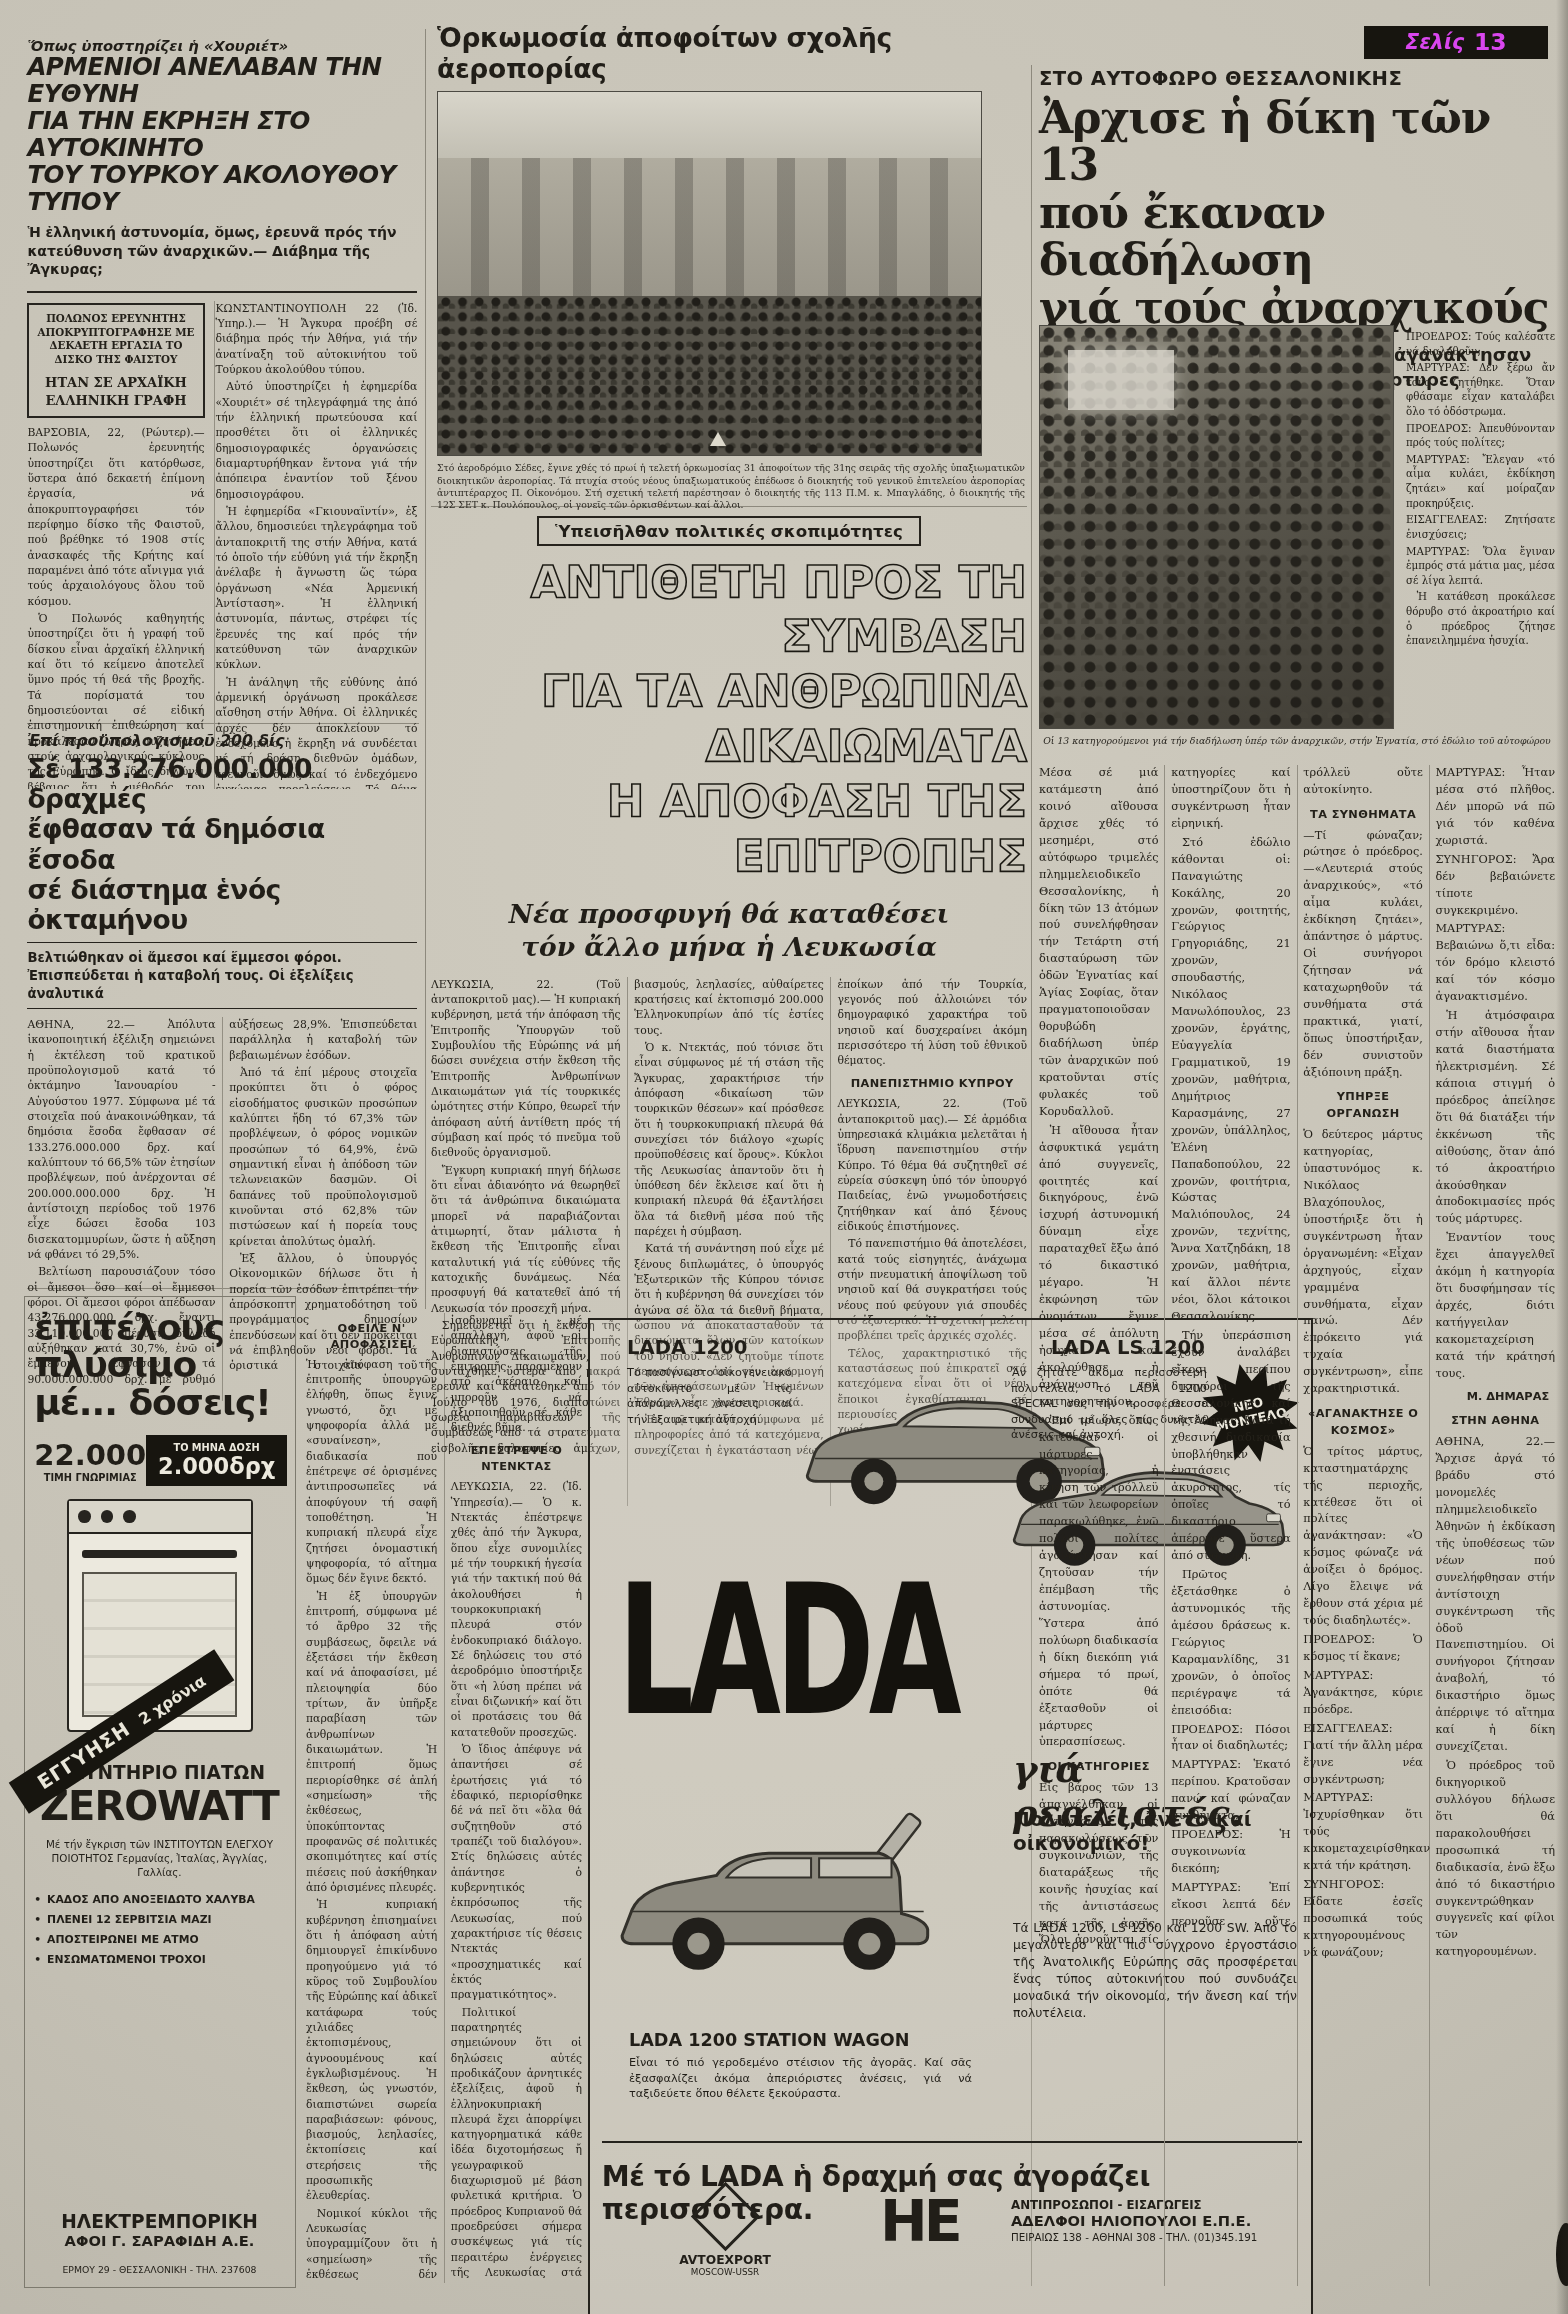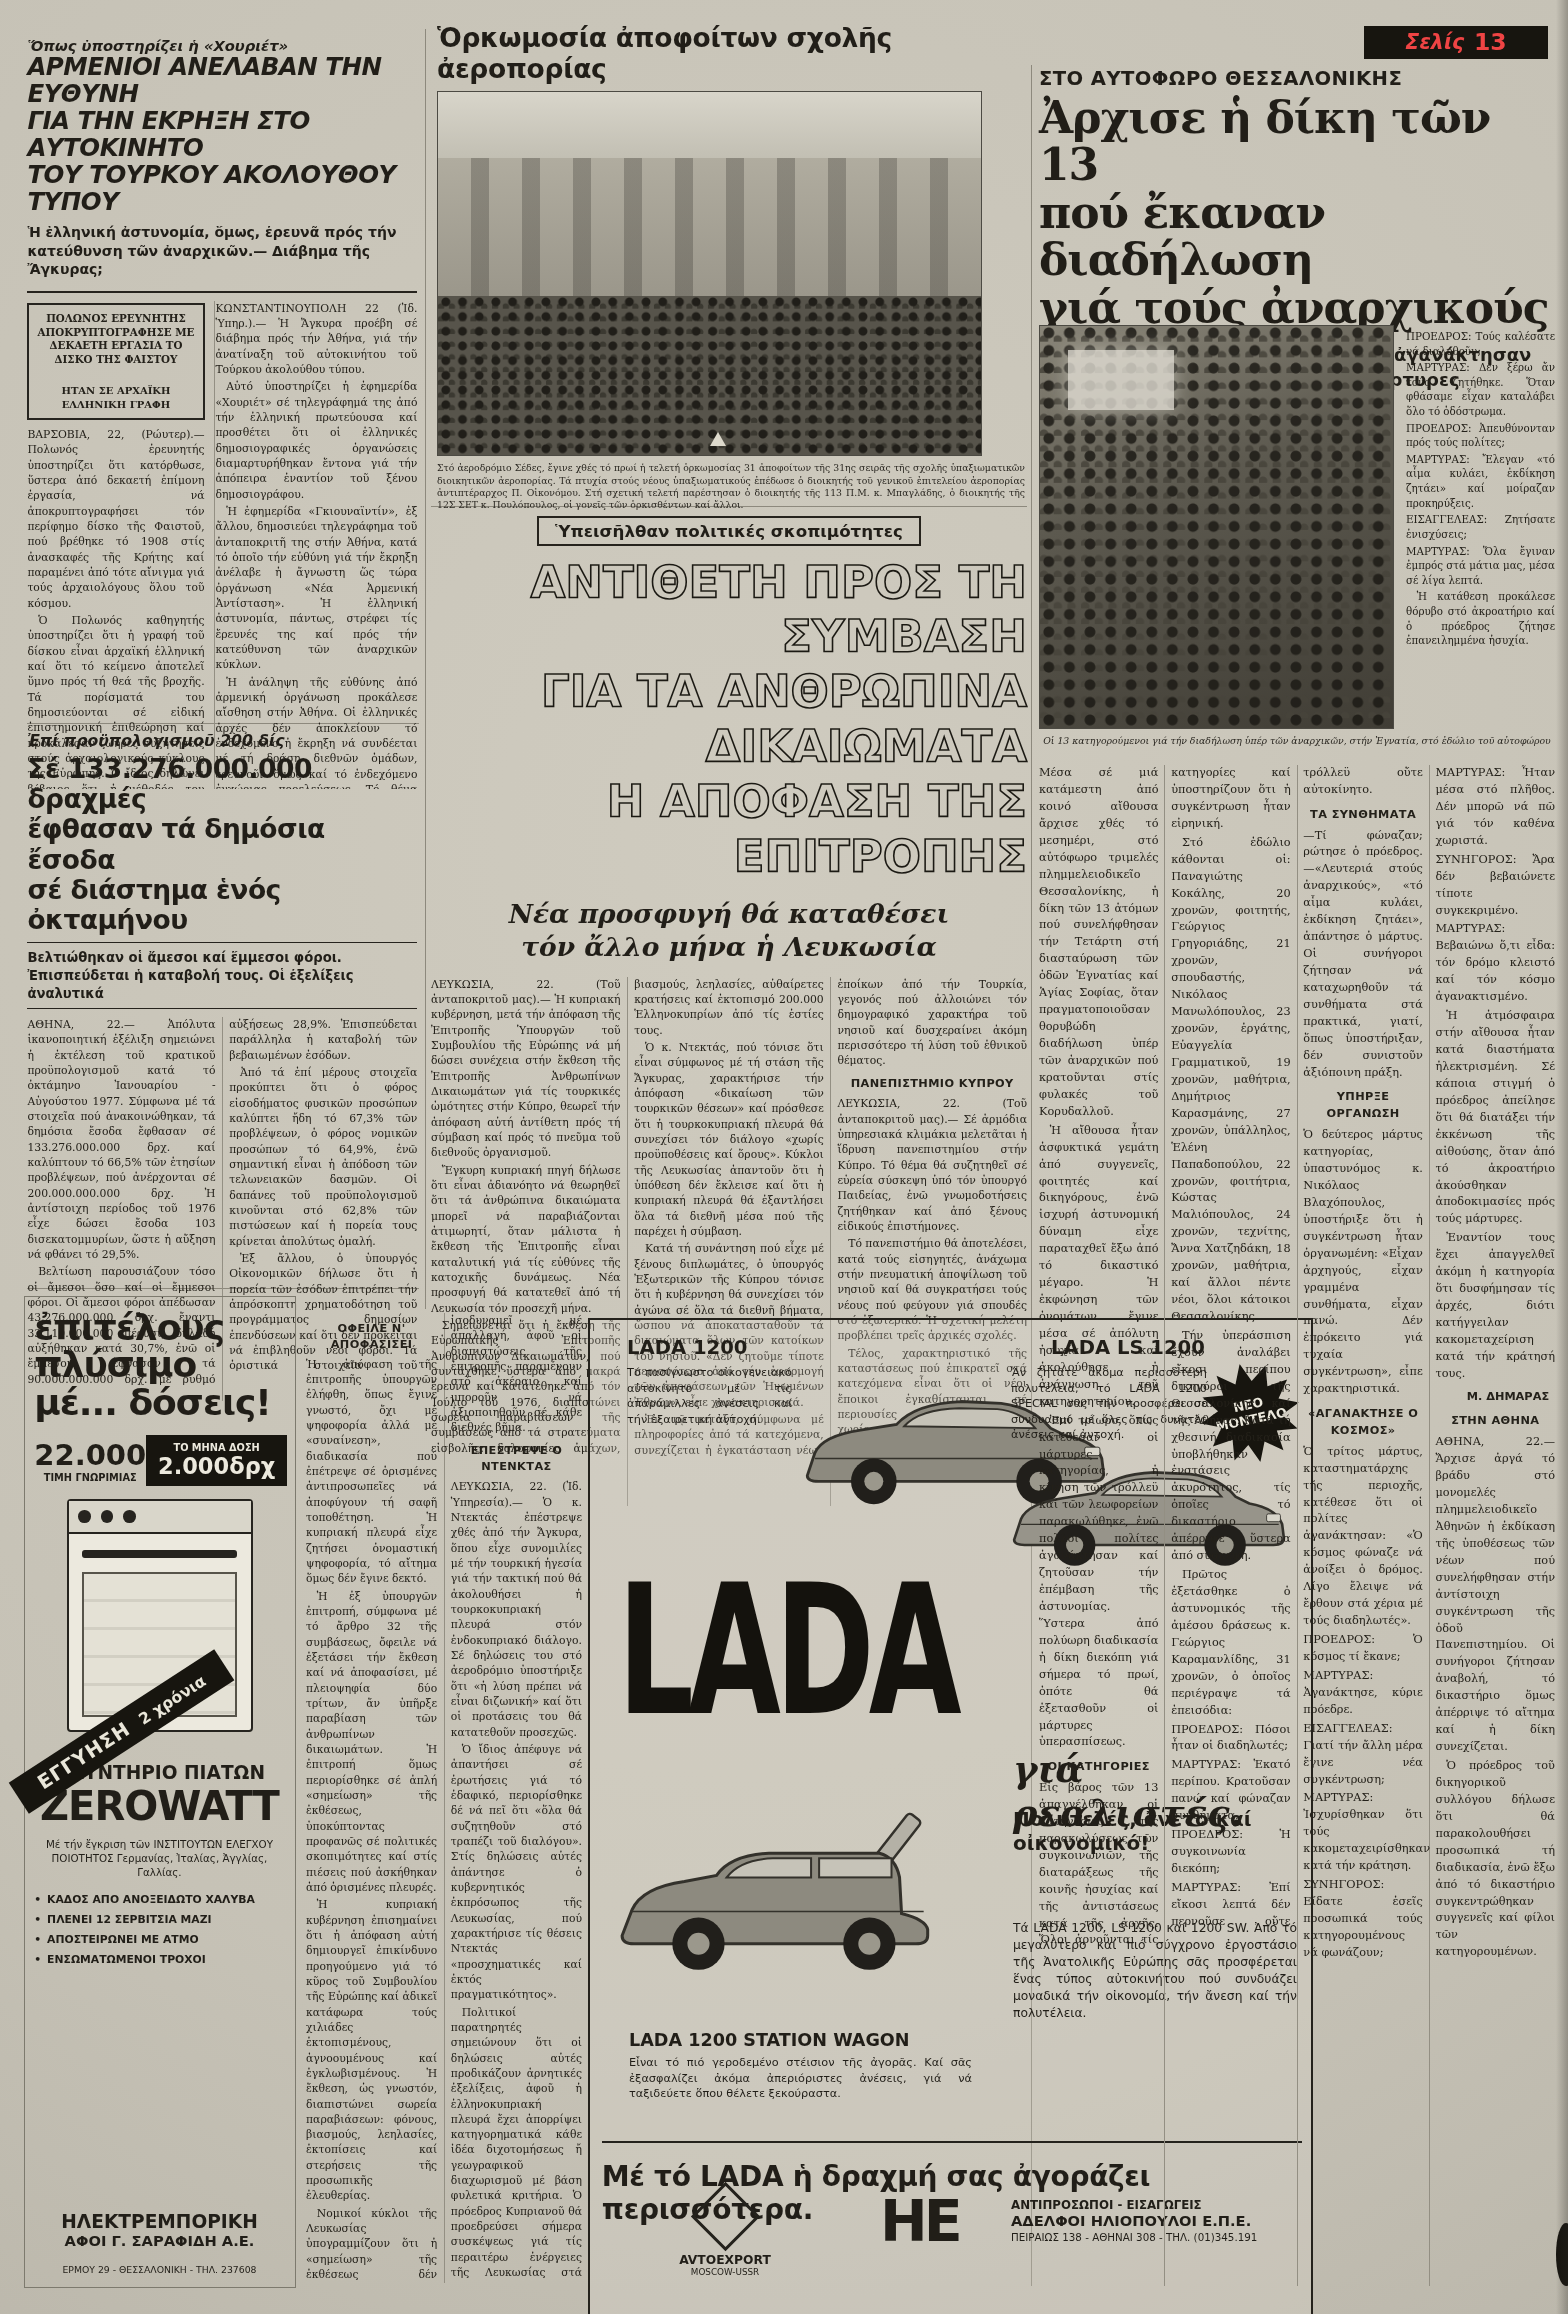--- a/index.html
+++ b/index.html
@@ -20,21 +20,21 @@
   .cols3{column-count:3;column-gap:13.7px;column-rule:1px solid #938f83;overflow:hidden}
   .cols4{column-count:4;column-gap:12.7px;column-rule:1px solid #938f83;overflow:hidden}
   .vrule{position:absolute;width:1px;background:#8d897d}
   .hrule{position:absolute;height:1px;background:#8d897d}
   .cap{font-size:9.3px;line-height:1.32;text-align:justify;color:#2a2721}
   
   .arm-kicker{font-style:italic;font-weight:bold;font-size:14.7px}
   .arm-headline div{font-weight:900;font-style:italic;font-size:24.5px;line-height:1.1;letter-spacing:-0.5px}
   .arm-deck{font-weight:bold;font-size:14px;line-height:1.3;margin-top:7.8px;padding-bottom:13px;border-bottom:2px solid #26231d}
   .pbox{border:2px solid #26241f;padding:6.9px 5.9px;text-align:center;font-weight:bold;font-size:10.3px;line-height:1.35;margin:2px 0 6.9px;text-indent:0}
-  .pbox .pbox-sub{margin-top:17px;font-size:10px}
+  .pbox .pbox-sub{margin-top:7px;font-size:13px}
   
   .bud-kicker{font-style:italic;font-weight:bold;font-size:15.7px;margin-bottom:3.9px}
   .bud-line{font-weight:900;font-size:26.5px;line-height:1.14;letter-spacing:-0.5px}
   .bud-deck{font-weight:bold;font-size:13.2px;line-height:1.35;margin-top:6.9px;padding:5.9px 0;border-top:1px solid #26231d;border-bottom:1px solid #26231d}
   
   .af-head{font-weight:bold;font-size:26.5px;letter-spacing:-0.3px}
   .photo-air{position:relative;width:545px;height:365px;border:1px solid #4c4a43;overflow:hidden;margin-top:7.8px}
   .ph-sky{height:18%;background:linear-gradient(#d8d5ca,#c2bfb3)}
   .ph-bld{height:38%;background:linear-gradient(#b0ac9f,#9b978b);position:relative}
   .ph-bld:before{content:"";position:absolute;inset:0;background:repeating-linear-gradient(90deg,transparent 0 33px,rgba(44,42,37,.5) 33px 51px);opacity:.55}
@@ -85,21 +85,21 @@
 
 <div class="paper">
 
   <div class="vrule" style="left:425px;top:29px;height:1280px"></div>
   <div class="vrule" style="left:1031px;top:65px;height:2221px"></div>
   <div class="hrule" style="left:27.4px;top:723px;width:392px"></div>
   <div class="hrule" style="left:27.4px;top:1288px;width:392px"></div>
   <div class="hrule" style="left:431px;top:506px;width:596px"></div>
   <div class="abs" style="right:-7.8px;top:2223px;width:19.6px;height:63px;background:#171510;border-radius:50%"></div>
 
-  <div class="abs sans" style="left:1364px;top:25.5px;width:184px;height:33px;background:#17150f;color:#ef4444;display:flex;align-items:center;justify-content:center;gap:9.8px">
+  <div class="abs sans" style="left:1364px;top:25.5px;width:184px;height:33px;background:#17150f;color:#d946ef;display:flex;align-items:center;justify-content:center;gap:9.8px">
     <span style="font-style:italic;font-weight:bold;font-size:20.6px">Σελίς</span>
     <span style="font-weight:900;font-size:23.5px">13</span>
   </div>
 
   <section class="abs sans" style="left:27.4px;top:37px;width:390px">
     <div class="arm-kicker">Ὅπως ὑποστηρίζει ἡ «Χουριέτ»</div>
     <div class="arm-headline">
       <div>ΑΡΜΕΝΙΟΙ ΑΝΕΛΑΒΑΝ ΤΗΝ ΕΥΘΥΝΗ</div>
       <div>ΓΙΑ ΤΗΝ ΕΚΡΗΞΗ ΣΤΟ ΑΥΤΟΚΙΝΗΤΟ</div>
       <div>ΤΟΥ ΤΟΥΡΚΟΥ ΑΚΟΛΟΥΘΟΥ ΤΥΠΟΥ</div>

